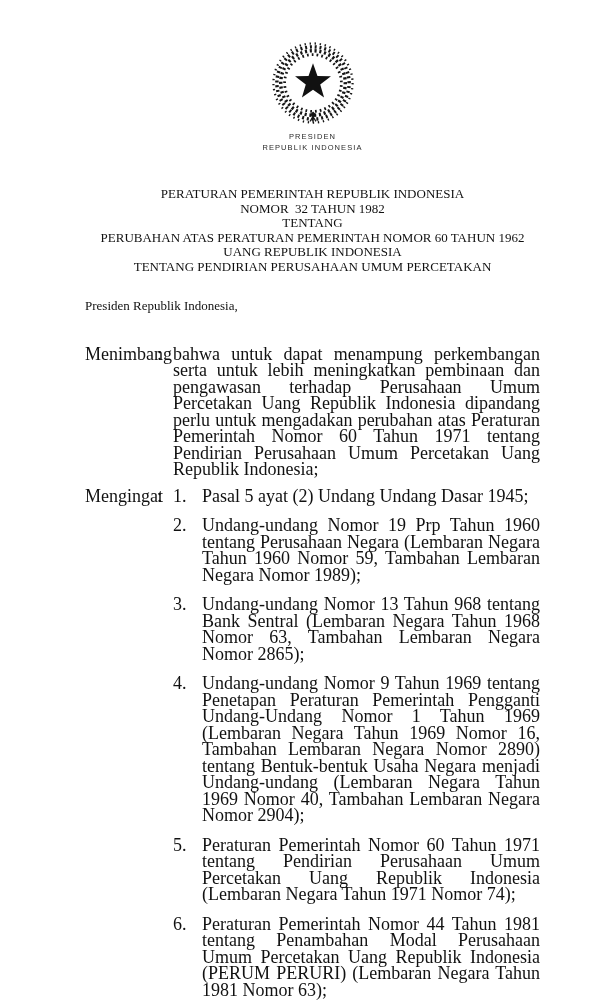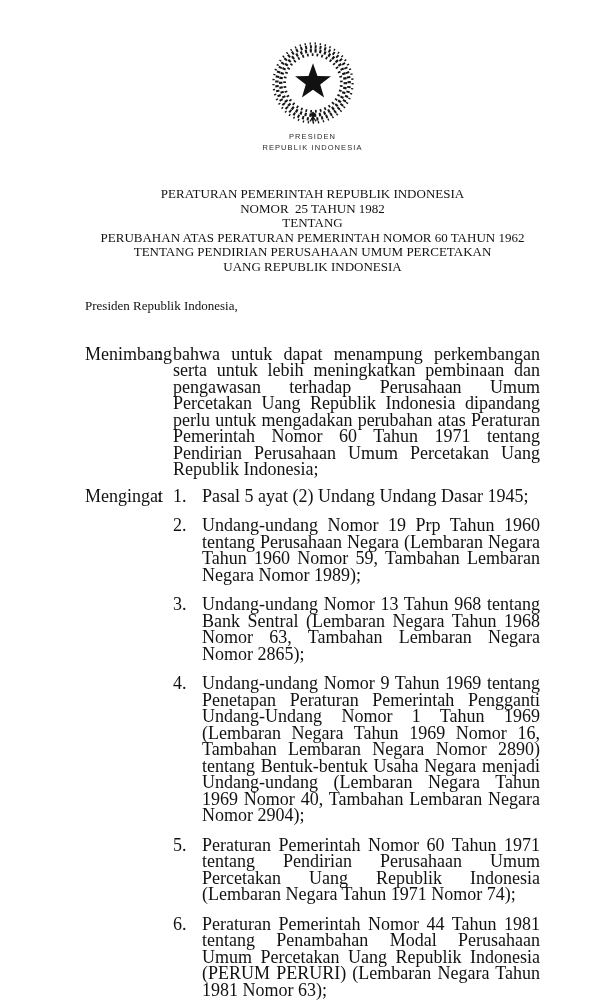--- a/index.html
+++ b/index.html
@@ -91,25 +91,25 @@
         <rect x="47.6" y="84.2" width="5" height="5" transform="rotate(45 50 86.7)" stroke-width="0"></rect>
         <path d="M50,89 l-3.4,5.6 M50,89 l3.4,5.6 M50,89 l0,7" stroke-width="1.4" fill="none"></path>
       </g>
     </svg>
     <div class="lh-text first">PRESIDEN</div>
     <div class="lh-text">REPUBLIK INDONESIA</div>
   </div>
 
   <div class="title-block">
     <div class="title-line">PERATURAN PEMERINTAH REPUBLIK INDONESIA</div>
-    <div class="title-line">NOMOR  25 TAHUN 1982</div>
+    <div class="title-line">NOMOR  32 TAHUN 1982</div>
     <div class="title-line">TENTANG</div>
     <div class="title-line">PERUBAHAN ATAS PERATURAN PEMERINTAH NOMOR 60 TAHUN 1962</div>
+    <div class="title-line">UANG REPUBLIK INDONESIA</div>
     <div class="title-line">TENTANG PENDIRIAN PERUSAHAAN UMUM PERCETAKAN</div>
-    <div class="title-line">UANG REPUBLIK INDONESIA</div>
   </div>
 
   <div class="salutation">Presiden Republik Indonesia,</div>
 
   <div class="clause menimbang">
     <div class="clause-label">Menimbang</div>
     <div class="clause-colon">:</div>
     <div class="clause-body">
       <p>bahwa untuk dapat menampung perkembangan serta untuk lebih meningkatkan pembinaan dan pengawasan terhadap Perusahaan Umum Percetakan Uang Republik Indonesia dipandang perlu untuk mengadakan perubahan atas Peraturan Pemerintah Nomor 60 Tahun 1971 tentang Pendirian Perusahaan Umum Percetakan Uang Republik Indonesia;</p>
     </div>

